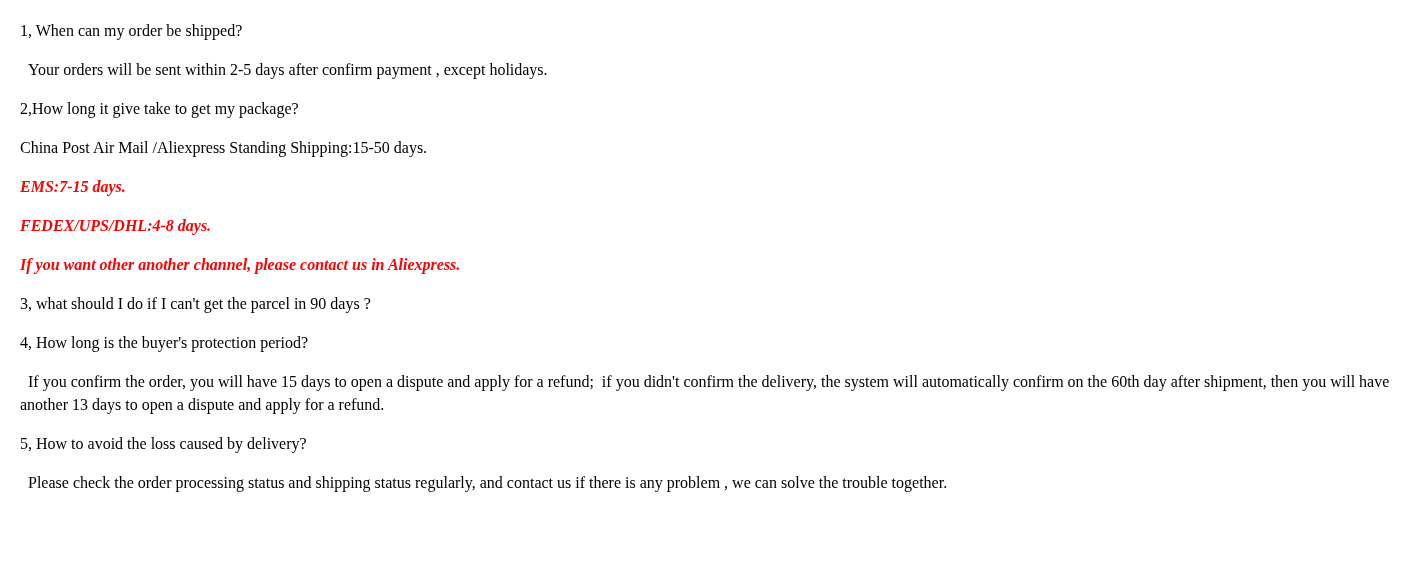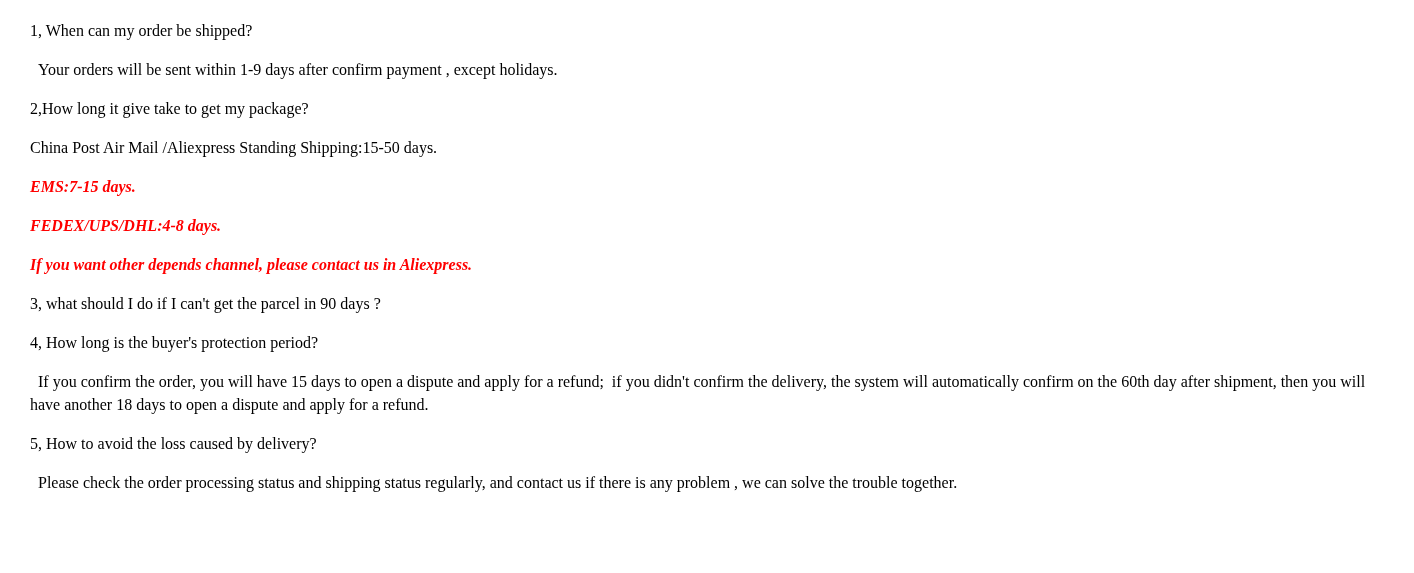--- a/index.html
+++ b/index.html
@@ -17,39 +17,39 @@
     box-sizing: border-box;
     width: 1414px;
     min-height: 573px;
     padding: 3px 8px 10px 14px;
     font-family: "Liberation Serif", "DejaVu Serif", serif;
     font-size: 16px;
     color: var(--text-color, #000000);
     background: var(--page-bg, #ffffff);
   }
   .faq-document p {
-    margin: 16px 16px;
+    margin: 16px 6px;
     line-height: 23px;
     white-space: pre-wrap;
   }
   .faq-document p.red {
     color: var(--accent-red, #ff0000);
     font-weight: bold;
     font-style: italic;
   }
 </style>
 </head>
 <body>
 
 <div class="faq-document">
   <p>1, When can my order be shipped?</p>
-  <p>  Your orders will be sent within 1-9 days after confirm payment , except holidays.</p>
+  <p>  Your orders will be sent within 2-5 days after confirm payment , except holidays.</p>
   <p>2,How long it give take to get my package?</p>
   <p>China Post Air Mail /Aliexpress Standing Shipping:15-50 days.</p>
   <p class="red">EMS:7-15 days.</p>
   <p class="red">FEDEX/UPS/DHL:4-8 days.</p>
-  <p class="red">If you want other depends channel, please contact us in Aliexpress.</p>
+  <p class="red">If you want other another channel, please contact us in Aliexpress.</p>
   <p>3, what should I do if I can't get the parcel in 90 days ?</p>
   <p>4, How long is the buyer's protection period?</p>
-  <p>  If you confirm the order, you will have 15 days to open a dispute and apply for a refund;  if you didn't confirm the delivery, the system will automatically confirm on the 60th day after shipment, then you will have another 18 days to open a dispute and apply for a refund.</p>
+  <p>  If you confirm the order, you will have 15 days to open a dispute and apply for a refund;  if you didn't confirm the delivery, the system will automatically confirm on the 60th day after shipment, then you will have another 13 days to open a dispute and apply for a refund.</p>
   <p>5, How to avoid the loss caused by delivery?</p>
   <p>  Please check the order processing status and shipping status regularly, and contact us if there is any problem , we can solve the trouble together.</p>
 </div>
 
 </body></html>

